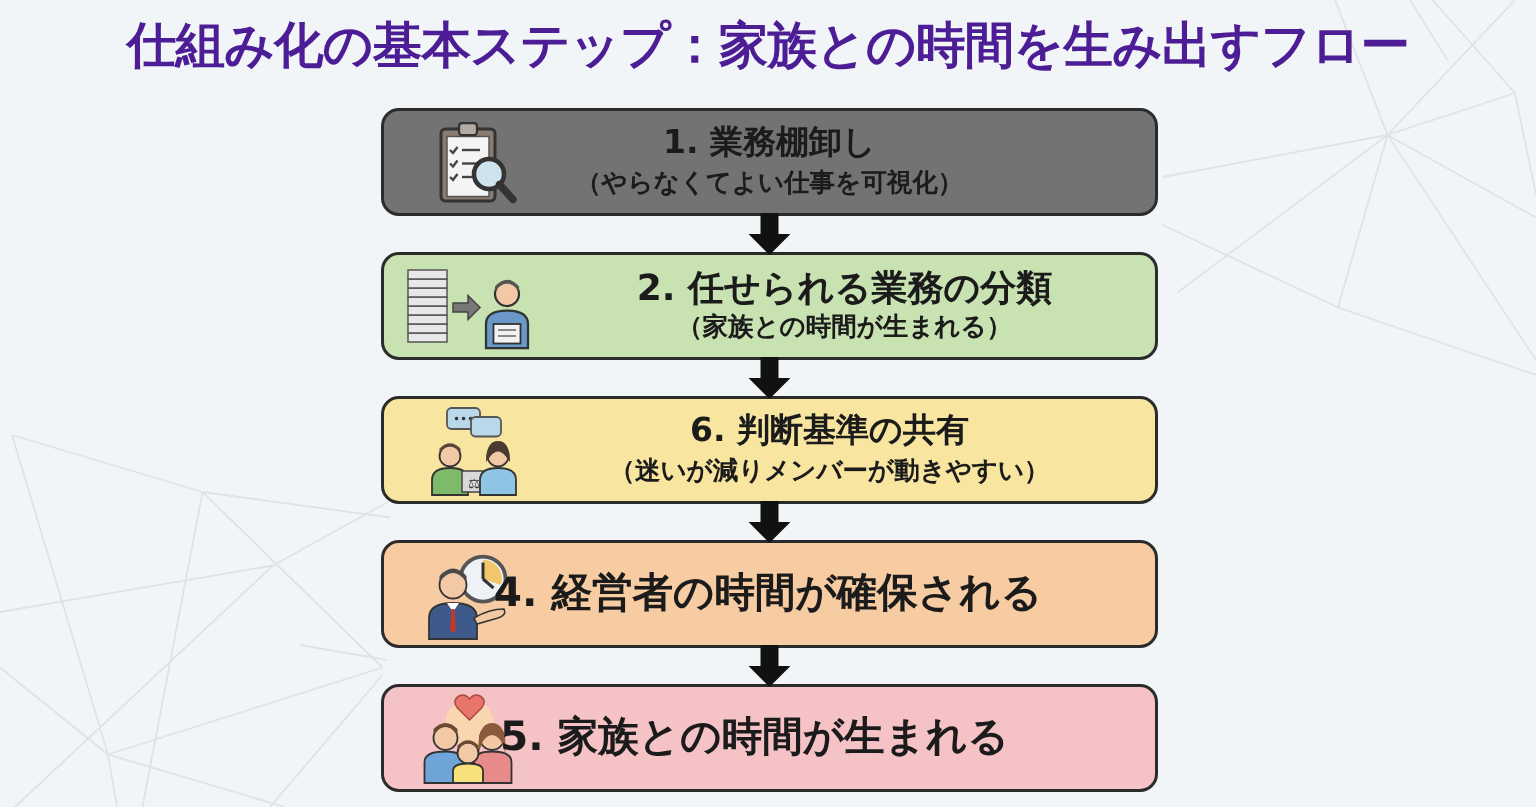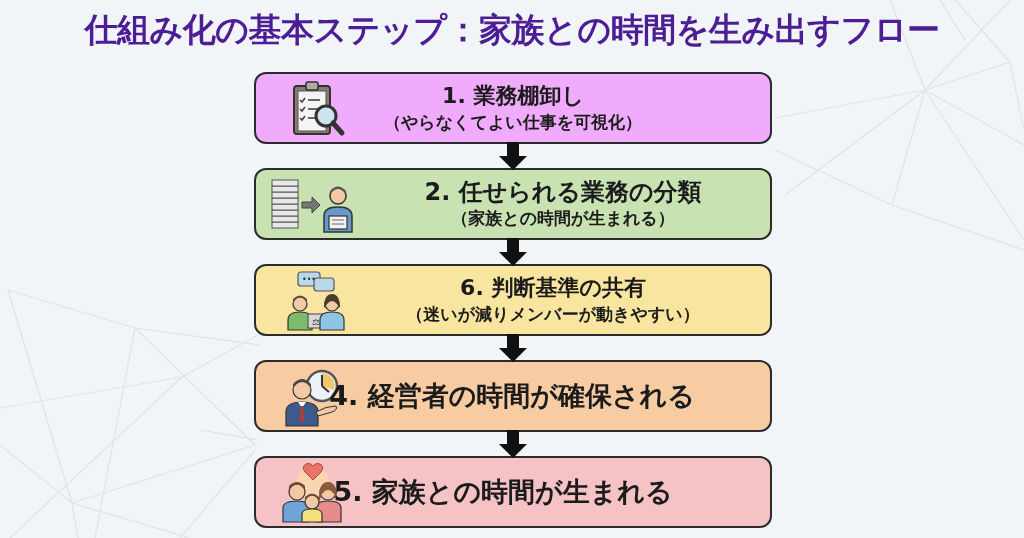--- a/index.html
+++ b/index.html
@@ -25,21 +25,21 @@
     }
     .step .icon {
       position: absolute; top: 4px; height: 62px;
     }
     .step .text {
       position: absolute; top: 0; bottom: 0;
       display: flex; flex-direction: column; justify-content: center; align-items: center;
       color: #1b1b1b; font-weight: bold; white-space: nowrap;
     }
     .step .main { font-size: 22px; line-height: 28px; }
-    .step .sub { font-size: 17px; line-height: 24px; }
+    .step .sub { font-size: 17px; line-height: 24px; font-family: Liberation Serif, serif; }
     .step .main.big { font-size: 27px; }
     .arrow {
       position: absolute; left: 499px; width: 28px; height: 28px; z-index: 3;
     }
   </style>
 </head>
 <body>
 
 <svg class="bg-lines" viewBox="0 0 1024 538">
   <g stroke="#dfe3e8" stroke-width="1.2" fill="none">
@@ -68,21 +68,21 @@
     <line x1="892" y1="205" x2="1024" y2="250"></line>
     <line x1="1010" y1="62" x2="1024" y2="130"></line>
     <line x1="955" y1="0" x2="1010" y2="62"></line>
     <line x1="940" y1="0" x2="965" y2="40"></line>
     <line x1="200" y1="430" x2="258" y2="440"></line>
   </g>
 </svg>
 
 <h1 class="title">仕組み化の基本ステップ：家族との時間を生み出すフロー</h1>
 
-<div class="step" style="top:72px; background:#f0abfc;">
+<div class="step" style="top:72px; background:#737373;">
   <svg class="icon" style="left:30px; width:66px;" viewBox="0 0 66 62">
     <rect x="8" y="8" width="36" height="48" rx="3" fill="#8a7b70" stroke="#333" stroke-width="2"></rect>
     <rect x="12" y="13" width="28" height="40" fill="#f4f4f4" stroke="#555" stroke-width="1"></rect>
     <rect x="20" y="4" width="12" height="8" rx="2" fill="#b5aaa2" stroke="#333" stroke-width="1.5"></rect>
     <g stroke="#444" stroke-width="1.6" fill="none">
       <polyline points="14,22 16,24 19,20"></polyline>
         <line x1="22" y1="22" x2="34" y2="22"></line>
       <polyline points="14,31 16,33 19,29"></polyline>
         <line x1="22" y1="31" x2="32" y2="31"></line>
       <polyline points="14,40 16,42 19,38"></polyline>

